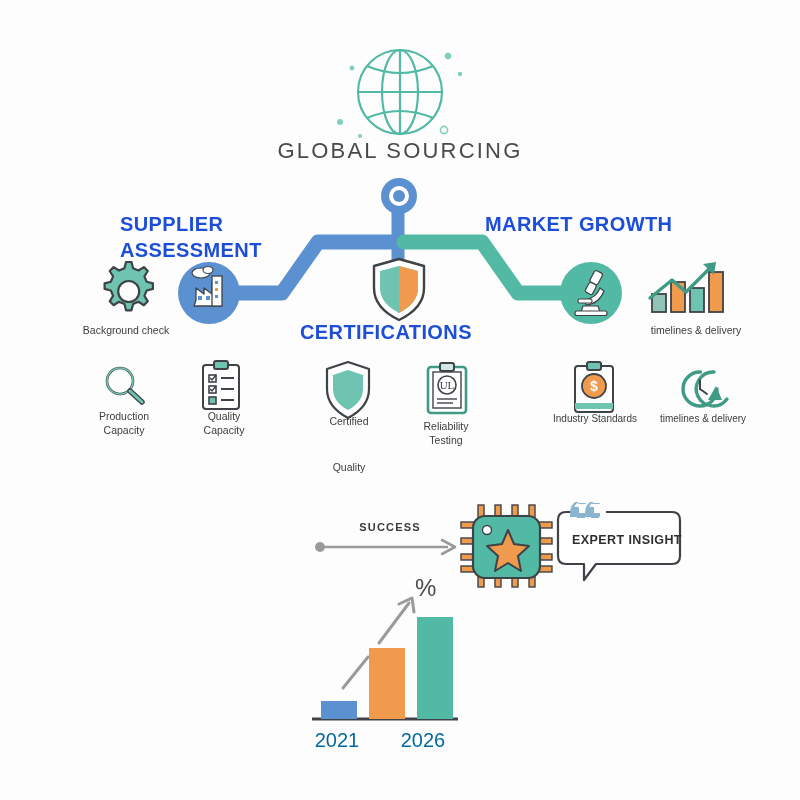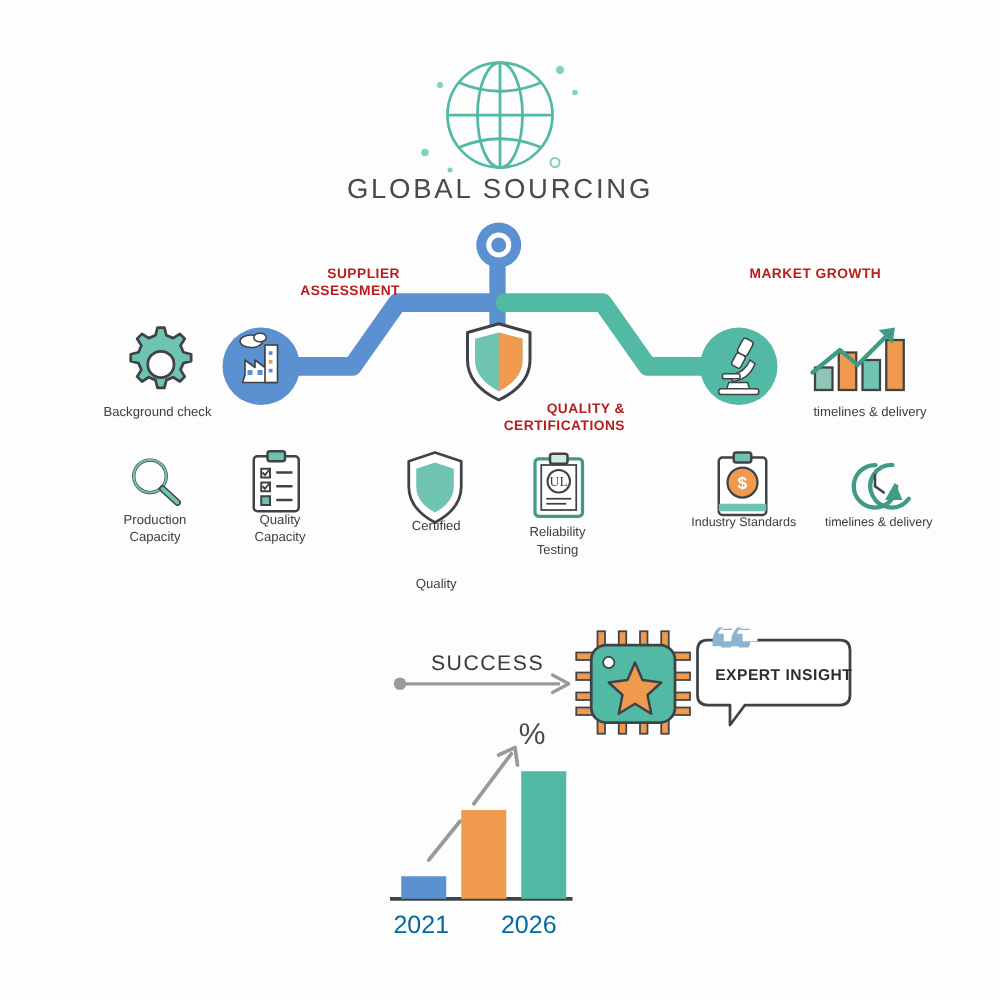--- a/index.html
+++ b/index.html
@@ -16,22 +16,22 @@
   .abs{position:absolute;}
 
   
   .header-title{
     left:0;top:138px;width:800px;text-align:center;
     font-size:22px;letter-spacing:2.2px;color:#4a4a4a;font-weight:400;
   }
 
   
   .stage-head{
-    font-size:11px;font-weight:700;letter-spacing:.4px;color:#b91c1c;
-    text-align:right;line-height:1.28;
+    font-size:20px;font-weight:700;letter-spacing:.4px;color:#1d4ed8;
+    text-align:left;line-height:1.28;
   }
   #head-supplier{left:120px;top:212px;width:200px;}
   #head-quality{left:300px;top:320px;width:200px;}
   #head-market{left:485px;top:212px;width:220px;}
 
   
   .tile{display:flex;flex-direction:column;align-items:center;}
   .tile-label{
     font-size:10.5px;color:#3d3d3d;text-align:center;line-height:1.3;margin-top:5px;
     font-weight:400;
@@ -46,21 +46,21 @@
   #tile-prod{left:76px;top:362px;width:96px;}
   #tile-qproc{left:176px;top:362px;width:96px;}
   #tile-cert{left:303px;top:357px;width:92px;gap:32px;}
   #tile-rel{left:400px;top:362px;width:92px;}
   #tile-ind{left:540px;top:362px;width:110px;}
   #tile-time{left:648px;top:362px;width:110px;}
 
   
   #success-label{
     left:330px;top:521px;width:120px;text-align:center;
-    font-size:17px;font-weight:400;letter-spacing:1.2px;color:#3a3a3a;
+    font-size:11px;font-weight:700;letter-spacing:1.2px;color:#3a3a3a;
   }
   #bubble-text{
     left:560px;top:533px;width:134px;text-align:center;
     font-size:12.5px;font-weight:700;letter-spacing:.4px;color:#2f2f2f;
   }
 
   
   .chart-tick{
     position:absolute;font-size:20px;color:#0369a1;text-align:center;width:70px;
   }
@@ -266,21 +266,20 @@
 </svg>
 
 <div class="abs header-title">GLOBAL SOURCING</div>
 
 <div class="abs stage-head" id="head-supplier">
   <div>SUPPLIER</div>
   <div>ASSESSMENT</div>
 </div>
 
 <div class="abs stage-head" id="head-quality">
-  <div>QUALITY &amp;</div>
   <div>CERTIFICATIONS</div>
 </div>
 
 <div class="abs stage-head" id="head-market">
   <div>MARKET GROWTH</div>
 </div>
 
 <div class="abs tile" id="tile-gear">
   <div class="tile-label" style="margin-top:66px">Background check</div>
 </div>

